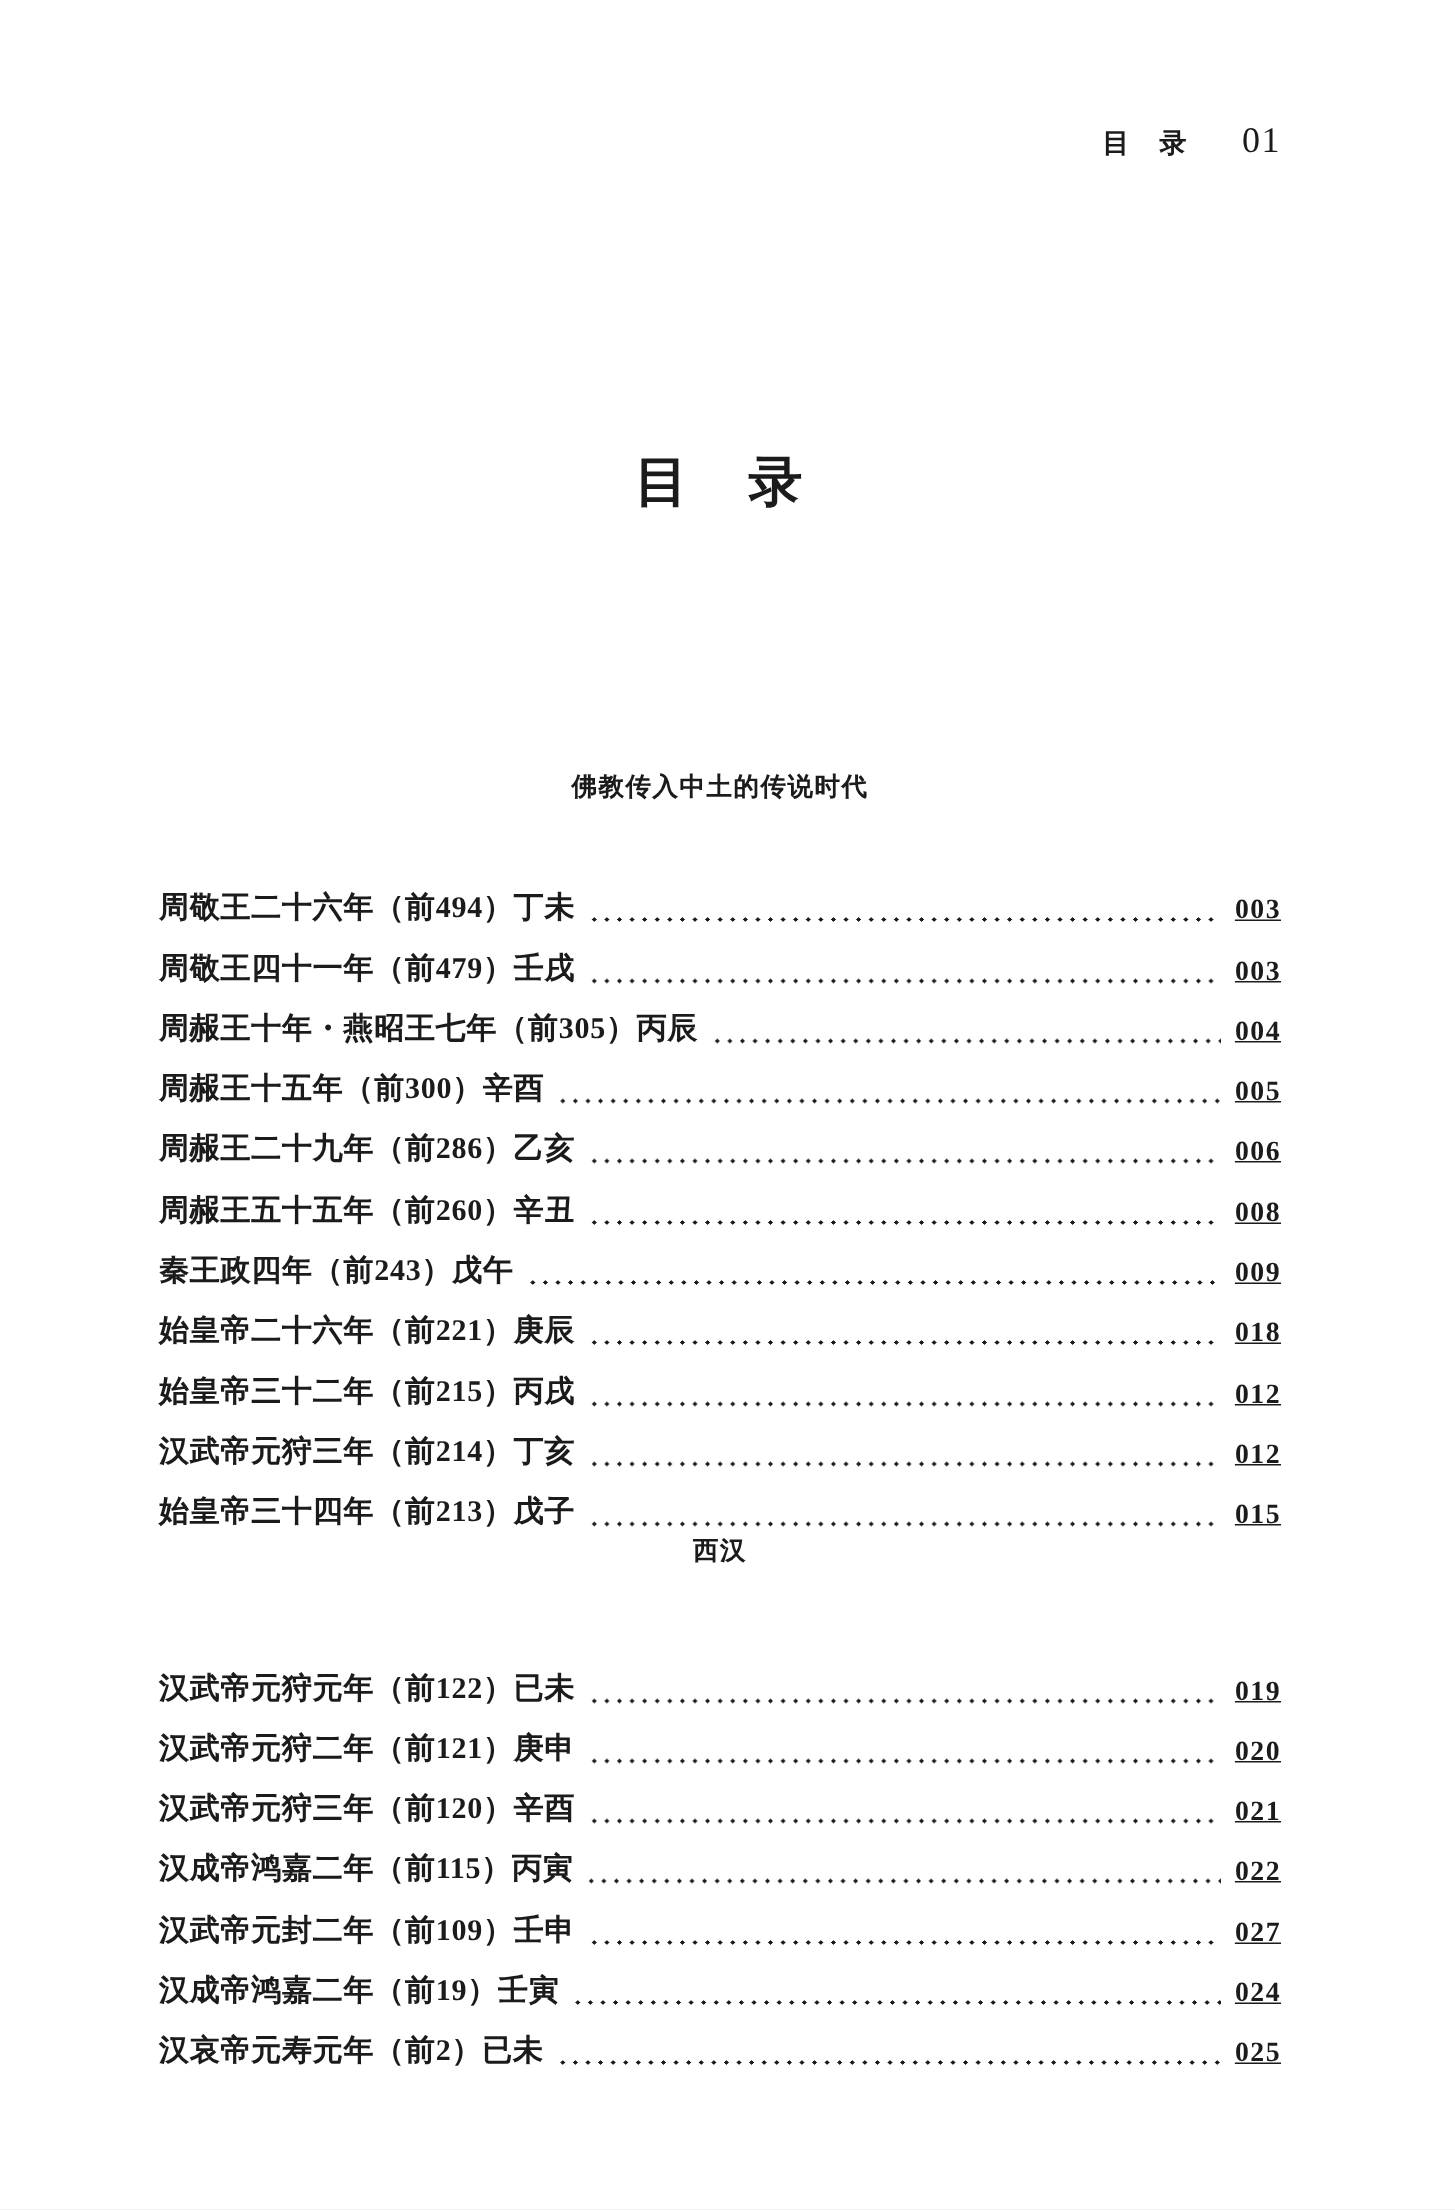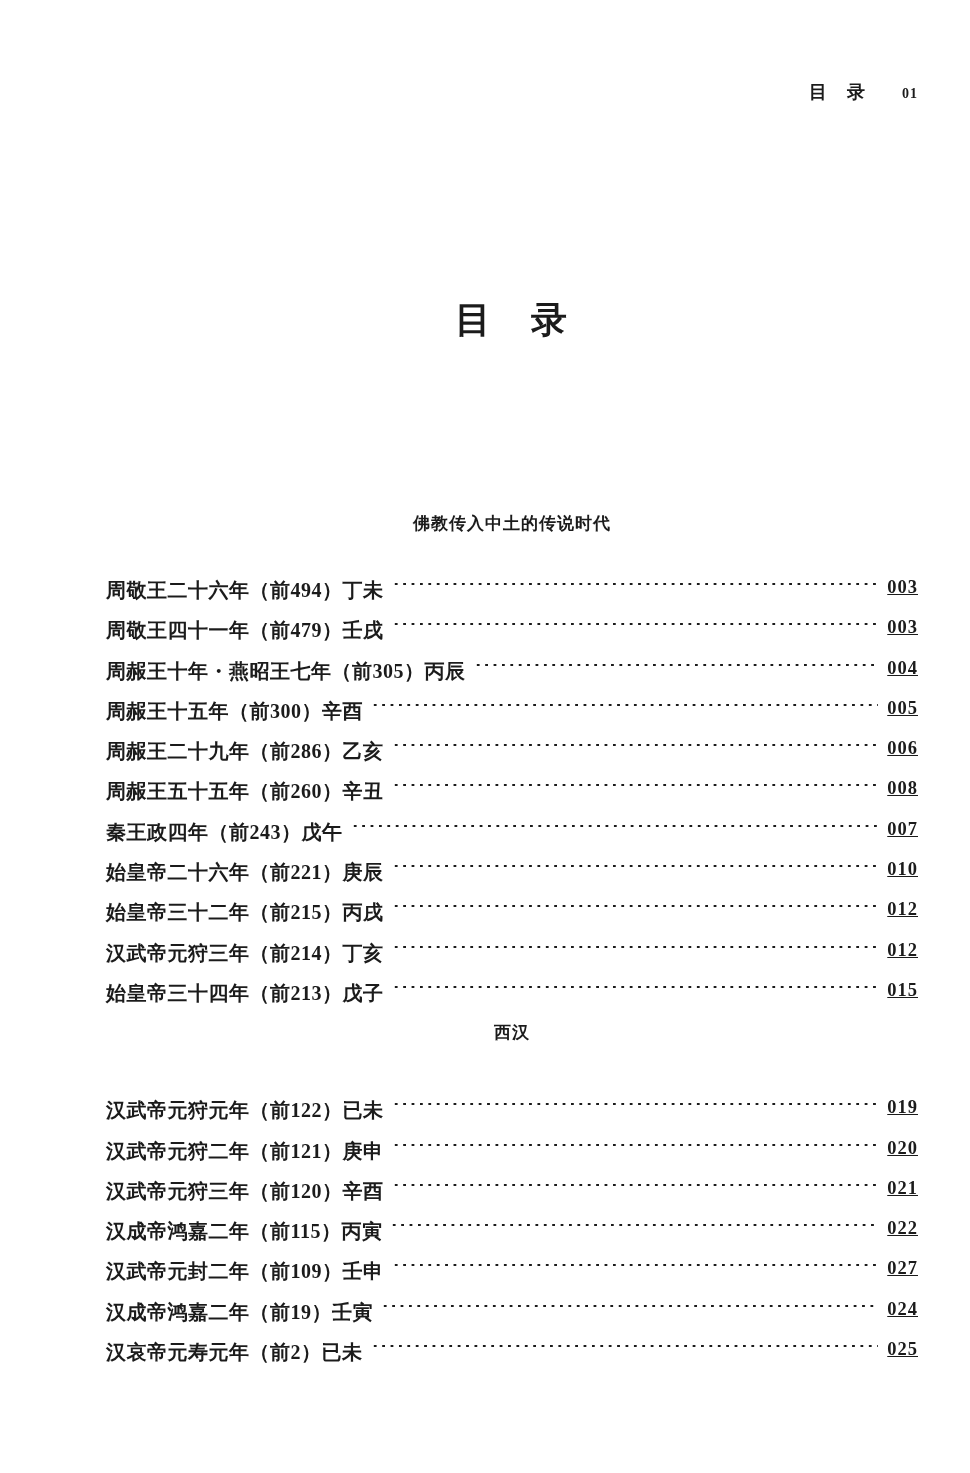--- a/index.html
+++ b/index.html
@@ -11,38 +11,38 @@
     position: relative;
     width: 970px;
     height: 1473px;
     margin: 0 auto;
     background: #ffffff;
     color: #1b1b1b;
     overflow: hidden;
     font-family: "Liberation Serif", "DejaVu Serif", serif;
   }
   .content {
-    padding: 55px 52px 0 106px;
+    padding: 55px 116px 0 106px;
   }
   .running-header {
     display: flex;
     justify-content: flex-end;
     align-items: baseline;
     gap: 36px;
     line-height: 22px;
   }
   .running-header .hdr-title {
     font-family: "Liberation Sans", "DejaVu Sans", sans-serif;
     font-weight: 700;
     font-size: 18px;
     letter-spacing: 1px;
   }
   .running-header .hdr-page {
-    font-weight: 700;
-    font-size: 14px;
+    font-weight: 400;
+    font-size: 24px;
     letter-spacing: 1px;
     margin-top: 28px;
   }
   .main-title {
     margin: 197px 0 0 0;
     text-align: center;
     font-weight: 700;
     font-size: 36px;
     line-height: 36px;
     letter-spacing: 2px;
@@ -55,21 +55,21 @@
     font-size: 17px;
     line-height: 26px;
     letter-spacing: 1px;
   }
   .toc-section:nth-child(1) { margin-top: 173px; }
   .toc-section:nth-child(2) { }
   .toc-section:nth-child(1) .rows { margin-top: 40px; }
   .toc-section:nth-child(2) .rows { margin-top: 51px; }
   .toc-row {
     display: flex;
-    align-items: flex-start;
+    align-items: flex-end;
     height: 40.3px;
     white-space: nowrap;
   }
   .entry-label {
     font-weight: 700;
     font-size: 20px;
     letter-spacing: 0.5px;
     flex: 0 0 auto;
   }
   .leader {
@@ -140,27 +140,27 @@
 
   <div class="toc-row">
     <span class="entry-label">周赧王五十五年（前260）辛丑</span>
     <span class="leader"></span>
     <span class="entry-page">008</span>
   </div>
 
   <div class="toc-row">
     <span class="entry-label">秦王政四年（前243）戊午</span>
     <span class="leader"></span>
-    <span class="entry-page">007</span>
+    <span class="entry-page">009</span>
   </div>
 
   <div class="toc-row">
     <span class="entry-label">始皇帝二十六年（前221）庚辰</span>
     <span class="leader"></span>
-    <span class="entry-page">010</span>
+    <span class="entry-page">018</span>
   </div>
 
   <div class="toc-row">
     <span class="entry-label">始皇帝三十二年（前215）丙戌</span>
     <span class="leader"></span>
     <span class="entry-page">012</span>
   </div>
 
   <div class="toc-row">
     <span class="entry-label">汉武帝元狩三年（前214）丁亥</span>

